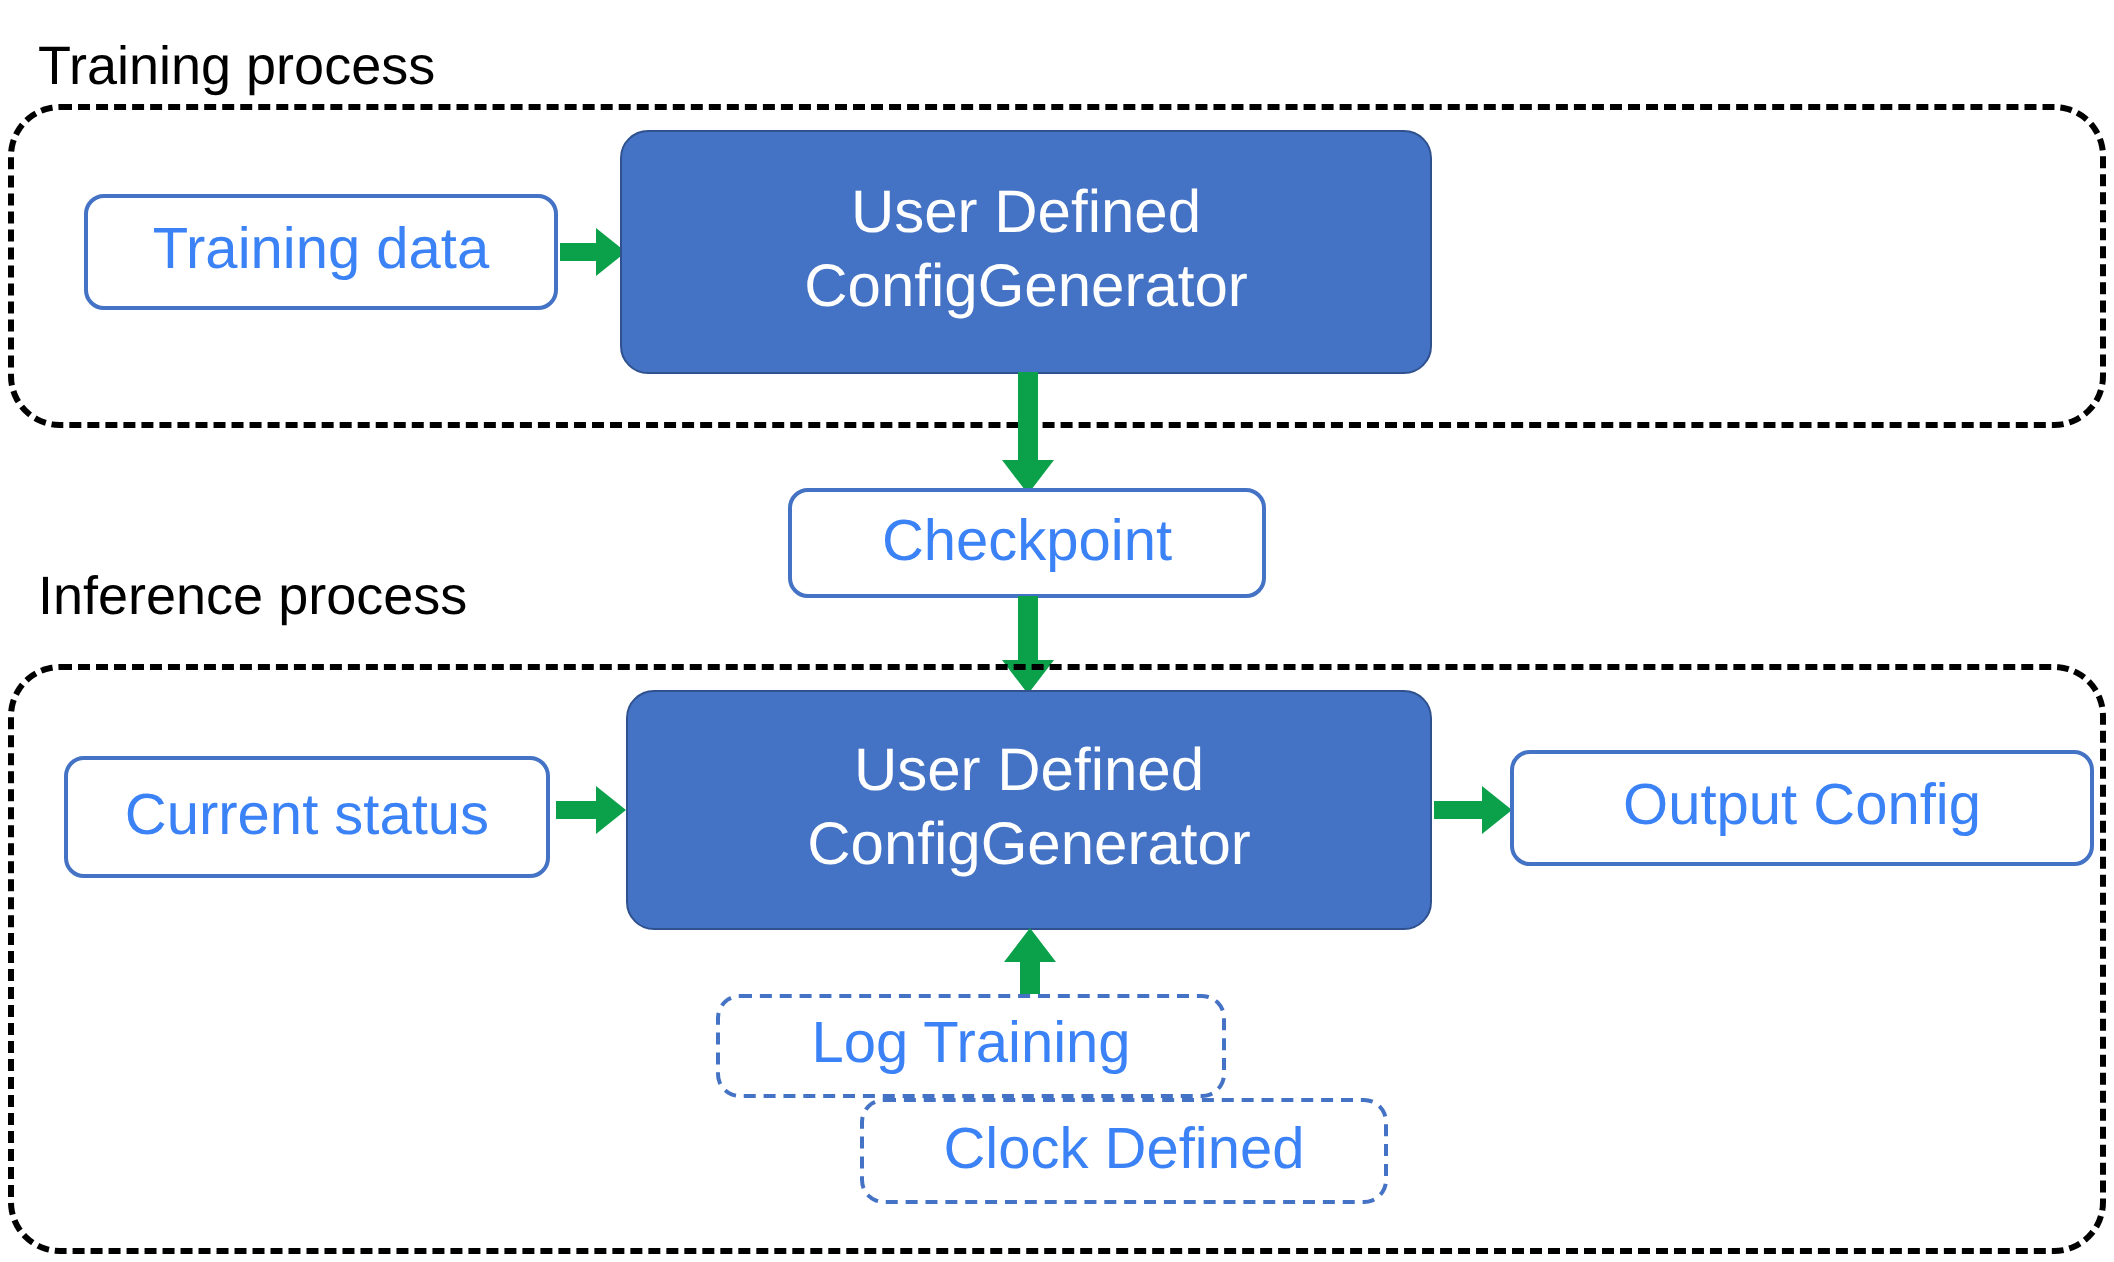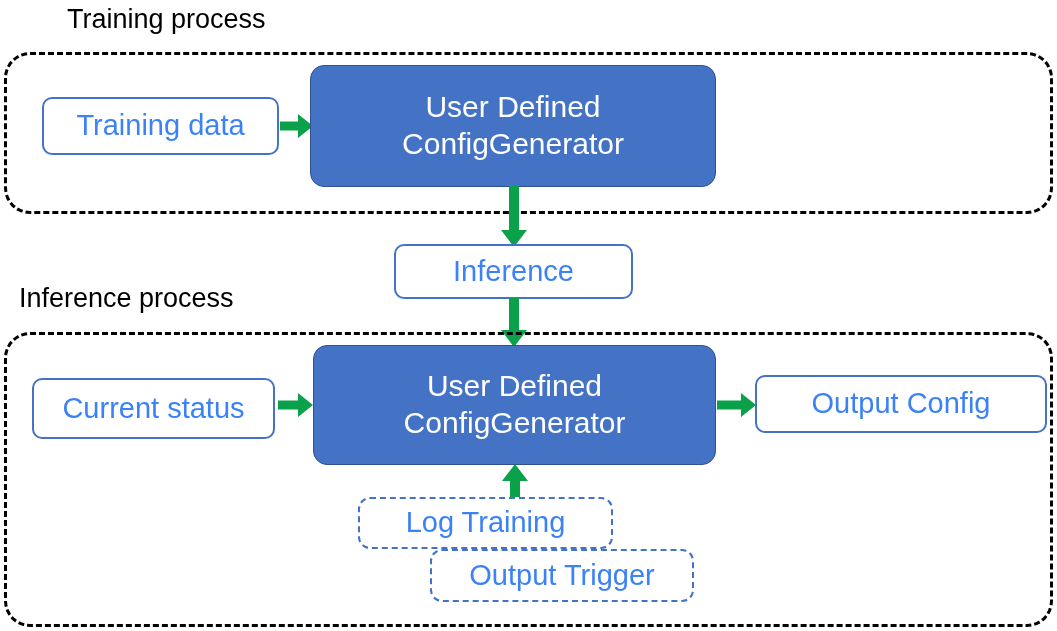--- a/index.html
+++ b/index.html
@@ -80,21 +80,21 @@
   .arrow {
     position: absolute;
   }
   .arrow svg { display: block; }
 </style>
 </head>
 <body>
 
 <div id="canvas">
 
-  <div class="section-caption" style="left:19px; top:6px;margin-left:48px;">Training process</div>
+  <div class="section-caption" style="left:19px; top:20px;">Training process</div>
 
   <div class="process-container" style="left:4px; top:52px; width:1049px; height:162px;"></div>
 
   <div class="node-box" style="left:42px; top:97px; width:237px; height:58px;">Training data</div>
 
   <div class="arrow" style="left:280px; top:112px;">
     <svg width="34" height="28" viewBox="0 0 34 28" aria-hidden="true">
       <path d="M0 9.5 H18 V2 L33 14 L18 26 V18.5 H0 Z" fill="#0BA14B"></path>
     </svg>
   </div>
@@ -103,21 +103,21 @@
     <span>User Defined</span>
     <span>ConfigGenerator</span>
   </div>
 
   <div class="arrow" style="left:499px; top:186px;">
     <svg width="30" height="62" viewBox="0 0 30 62" aria-hidden="true">
       <path d="M10 0 H20 V44 H28 L15 61 L2 44 H10 Z" fill="#0BA14B"></path>
     </svg>
   </div>
 
-  <div class="node-box" style="left:394px; top:244px; width:239px; height:55px;">Inference</div>
+  <div class="node-box" style="left:394px; top:244px; width:239px; height:55px;">Checkpoint</div>
 
   <div class="arrow" style="left:499px; top:298px;">
     <svg width="30" height="50" viewBox="0 0 30 50" aria-hidden="true">
       <path d="M10 0 H20 V32 H28 L15 49 L2 32 H10 Z" fill="#0BA14B"></path>
     </svg>
   </div>
 
   <div class="section-caption" style="left:19px; top:285px;">Inference process</div>
 
   <div class="process-container" style="left:4px; top:332px; width:1049px; height:295px;"></div>
@@ -144,15 +144,15 @@
   <div class="node-box" style="left:755px; top:375px; width:292px; height:58px;">Output Config</div>
 
   <div class="arrow" style="left:500px; top:464px;">
     <svg width="30" height="44" viewBox="0 0 30 44" aria-hidden="true">
       <path d="M15 0 L28 17 H20 V44 H10 V17 H2 Z" fill="#0BA14B"></path>
     </svg>
   </div>
 
   <div class="node-box dashed-blue" style="left:358px; top:497px; width:255px; height:52px;">Log Training</div>
 
-  <div class="node-box dashed-blue" style="left:430px; top:549px; width:264px; height:53px;">Output Trigger</div>
+  <div class="node-box dashed-blue" style="left:430px; top:549px; width:264px; height:53px;">Clock Defined</div>
 
 </div>
 
 </body></html>

